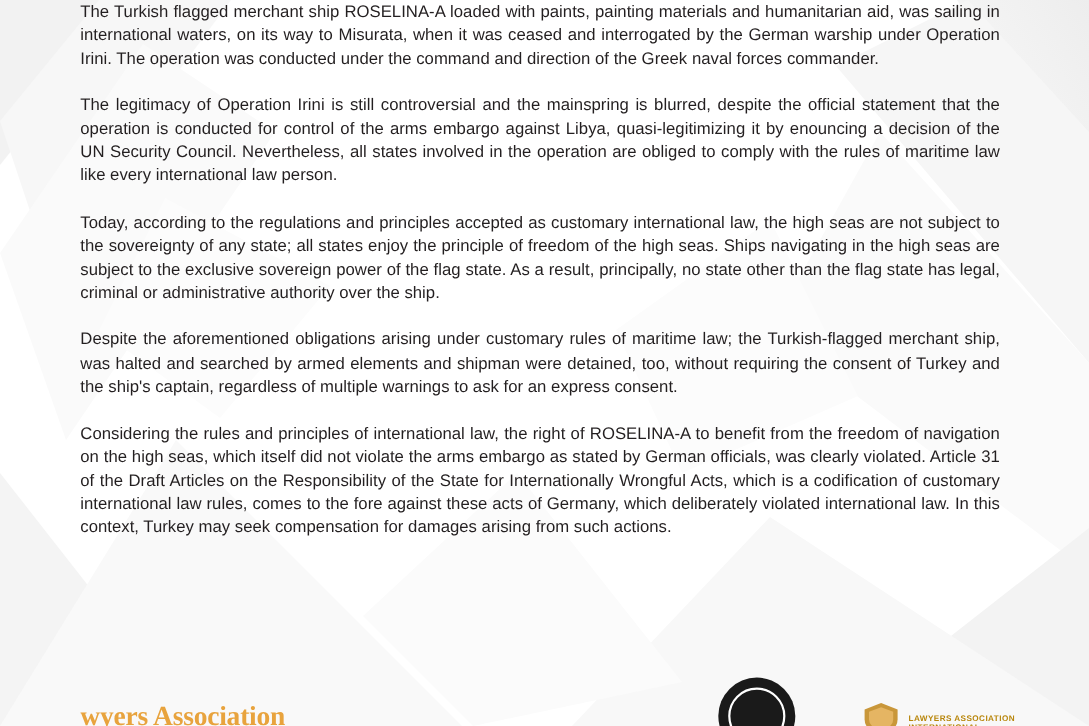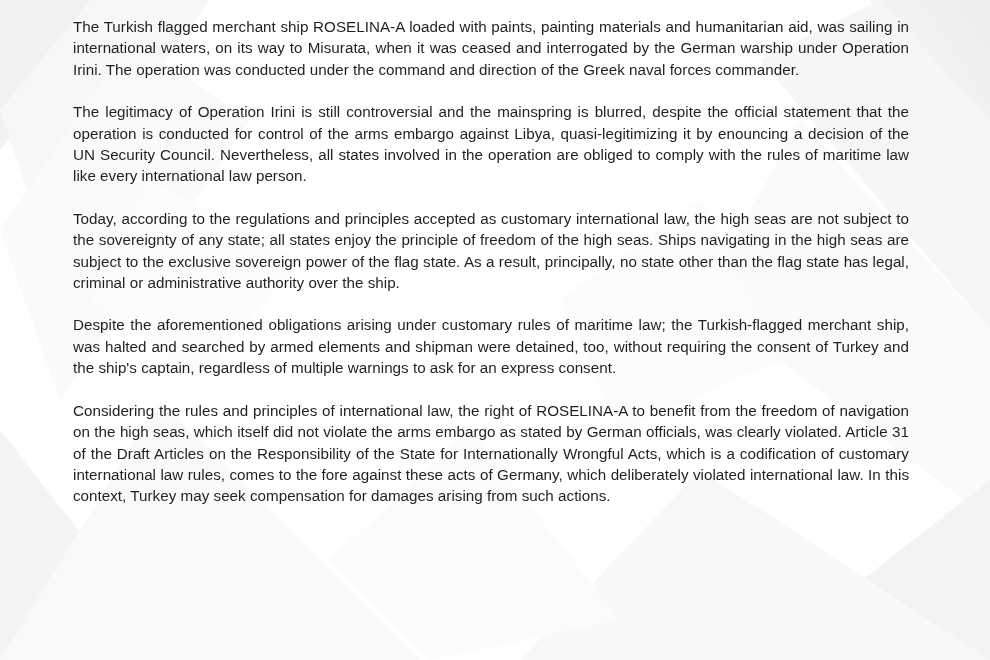--- a/index.html
+++ b/index.html
@@ -37,21 +37,21 @@
   .para {
     color: #231f20;
     font-size: 15.2px;
     line-height: 21.4px;
     text-align: justify;
     text-justify: inter-word;
     margin: 0 0 21px 0;
     letter-spacing: 0.02px;
   }
   .para:first-child {
-    margin-top: 16px;
+    margin-top: 0;
   }
   .para.last {
     margin-bottom: 0;
   }
   
   .footer {
     position: absolute;
     left: 0;
     bottom: 0;
     width: 990px;
@@ -161,14 +161,34 @@
   </svg>
 
   <div class="content">
     <p class="para">The Turkish flagged merchant ship ROSELINA-A loaded with paints, painting materials and humanitarian aid, was sailing in international waters, on its way to Misurata, when it was ceased and interrogated by the German warship under Operation Irini. The operation was conducted under the command and direction of the Greek naval forces commander.</p>
     <p class="para">The legitimacy of Operation Irini is still controversial and the mainspring is blurred, despite the official statement that the operation is conducted for control of the arms embargo against Libya, quasi-legitimizing it by enouncing a decision of the UN Security Council. Nevertheless, all states involved in the operation are obliged to comply with the rules of maritime law like every international law person.</p>
     <p class="para">Today, according to the regulations and principles accepted as customary international law, the high seas are not subject to the sovereignty of any state; all states enjoy the principle of freedom of the high seas. Ships navigating in the high seas are subject to the exclusive sovereign power of the flag state. As a result, principally, no state other than the flag state has legal, criminal or administrative authority over the ship.</p>
     <p class="para">Despite the aforementioned obligations arising under customary rules of maritime law; the Turkish-flagged merchant ship, was halted and searched by armed elements and shipman were detained, too, without requiring the consent of Turkey and the ship's captain,  regardless of multiple warnings to ask for an express consent.</p>
     <p class="para last">Considering the rules and principles of international law, the right of ROSELINA-A to benefit from the freedom of navigation on the high seas, which itself did not violate the arms embargo as stated by German officials, was clearly violated. Article 31 of the Draft Articles on the Responsibility of the State for Internationally Wrongful Acts, which is a codification of customary international law rules, comes to the fore against these acts of Germany, which deliberately violated international law. In this context, Turkey may seek compensation for damages arising from such actions.</p>
   </div>
 
+  <div class="footer">
+
+    <div class="footer-left">wyers Association</div>
+
+    <div class="footer-center">
+      <div class="seal-inner"></div>
+    </div>
+
+    <div class="footer-right">
+      <svg class="shield-icon" viewBox="0 0 34 30">
+        <path d="M17 1 L32 7 L32 16 Q32 26 17 30 Q2 26 2 16 L2 7 Z" fill="#c9973a"></path>
+        <path d="M17 5 L28 9 L28 16 Q28 23 17 26 Q6 23 6 16 L6 9 Z" fill="#e5b563"></path>
+      </svg>
+      <div class="footer-right-text">
+        <span>LAWYERS ASSOCIATION</span>
+        <span>INTERNATIONAL</span>
+      </div>
+    </div>
+
+  </div>
 
 </div>
 
 </body></html>

